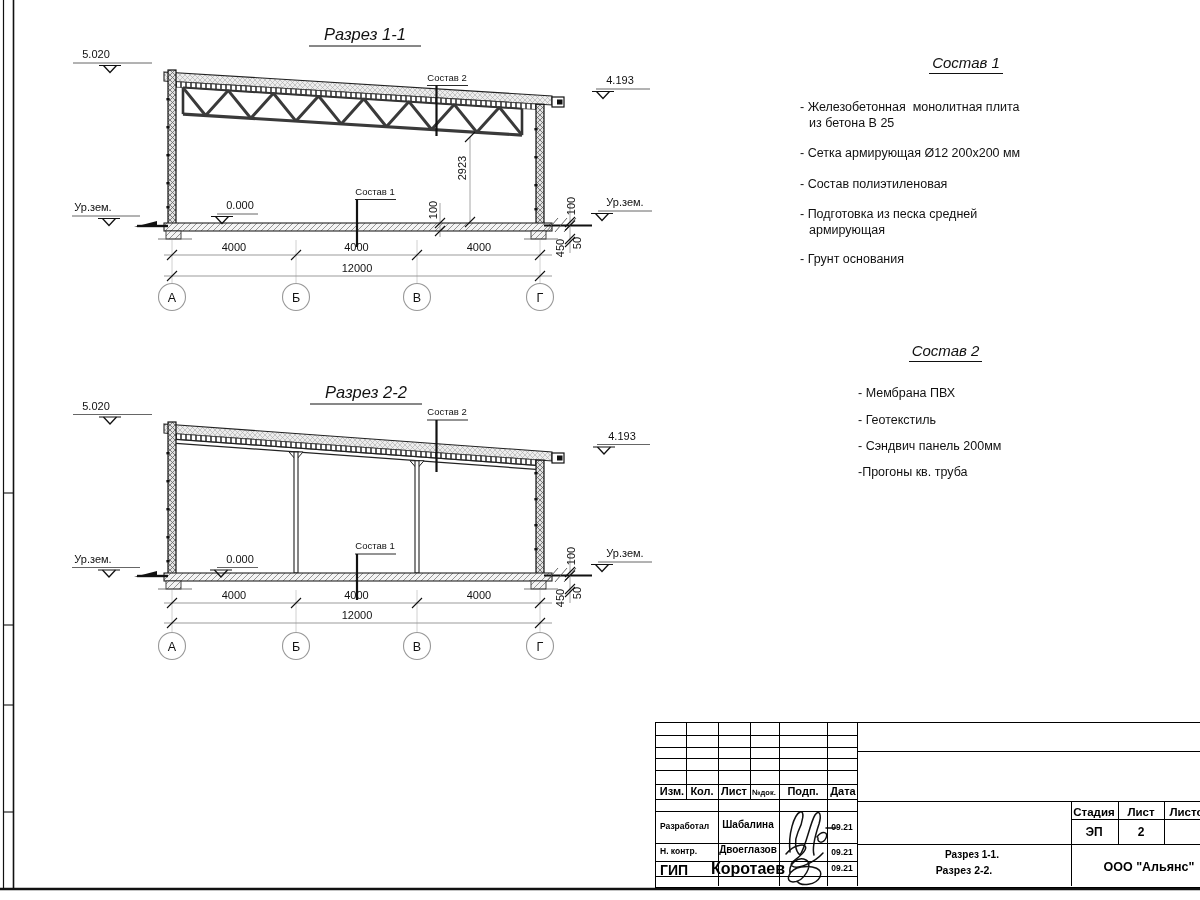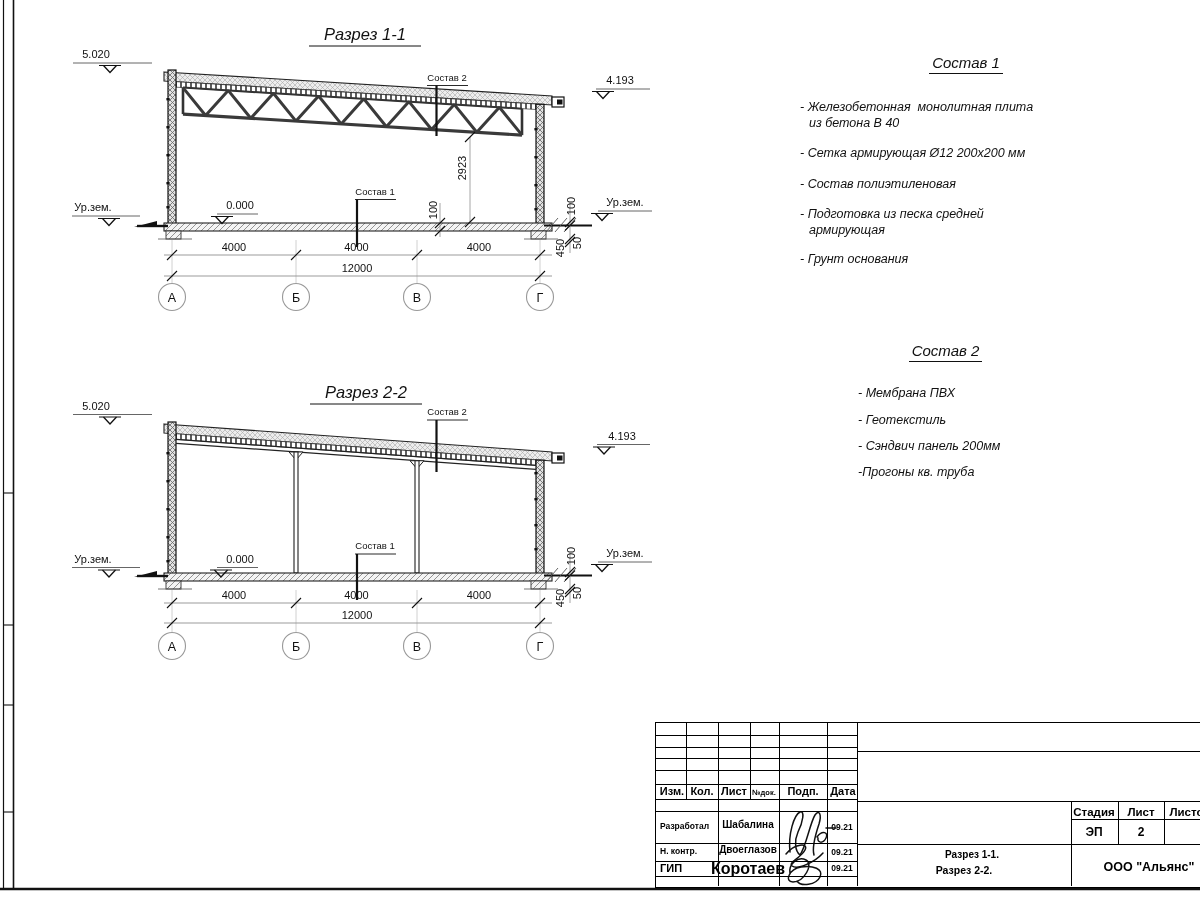--- a/index.html
+++ b/index.html
@@ -8,21 +8,21 @@
   #dwg{position:absolute;left:0;top:0;}
   svg text{fill:#111;font-family:"Liberation Sans",sans-serif;}
   .comp{position:absolute;}
   .comp-title{text-align:center;font-style:italic;font-size:15px;padding-top:4px;}
   .comp-title span{border-bottom:1.2px solid #111;padding:0 3px 2px;}
   .comp1{left:800px;top:50px;width:332px;height:230px;}
   .comp2{left:858px;top:338px;width:260px;height:150px;}
   .comp2 .comp-title{width:175px;}
   .comp-item{position:absolute;left:0;font-size:12.5px;line-height:15.5px;}
   .comp2 .comp-item{line-height:16px;}
-  .comp-line{white-space:pre;position:relative;font-style:italic;}
+  .comp-line{white-space:pre;position:relative;}
   .comp-line.indent{padding-left:9px;}
   .tb{position:absolute;left:655px;top:722px;width:560px;height:166px;
       border:1.8px solid #000;box-sizing:border-box;background:#fff;}
   .tbt{position:absolute;white-space:nowrap;font-size:11px;line-height:1;color:#000;font-weight:bold;}
   .tbt.c{transform:translateX(-50%);}
   .vl{position:absolute;width:0;border-left:1.1px solid #000;}
   .hl{position:absolute;height:0;border-top:1.1px solid #000;}
   .sig{position:absolute;}
 </style>
 </head>
@@ -246,21 +246,21 @@
       <line x1="3.5" y1="493" x2="13.5" y2="493" stroke="#111" stroke-width="1.1"></line>
       <line x1="3.5" y1="625" x2="13.5" y2="625" stroke="#111" stroke-width="1.1"></line>
       <line x1="3.5" y1="705" x2="13.5" y2="705" stroke="#111" stroke-width="1.1"></line>
       <line x1="3.5" y1="812" x2="13.5" y2="812" stroke="#111" stroke-width="1.1"></line>
     </svg>
 
   <div class="comp comp1" id="comp0">
     <div class="comp-title"><span>Состав 1</span></div>
   <div class="comp-item" style="top: 50px;">
         <div class="comp-line">- Железобетонная  монолитная плита</div>
-        <div class="comp-line indent">из бетона В 40</div>
+        <div class="comp-line indent">из бетона В 25</div>
       </div>
       <div class="comp-item" style="top: 96px;">
         <div class="comp-line">- Сетка армирующая Ø12 200х200 мм</div>
       </div>
       <div class="comp-item" style="top: 127px;">
         <div class="comp-line">- Состав полиэтиленовая</div>
       </div>
       <div class="comp-item" style="top: 157px;">
         <div class="comp-line">- Подготовка из песка средней</div>
         <div class="comp-line indent">армирующая</div>
@@ -295,21 +295,21 @@
     <span class="tbt c" style="left:187px;top:63px">Дата</span>
 
     <span class="tbt" style="left:4px;top:99px;font-size:8.5px">Разработал</span>
     <span class="tbt c" style="left:92px;top:97px;font-size:10px">Шабалина</span>
     <span class="tbt c" style="left:186px;top:100px;font-size:8.5px">09.21</span>
 
     <span class="tbt" style="left:4px;top:124px;font-size:8.5px">Н. контр.</span>
     <span class="tbt c" style="left:92px;top:122px;font-size:10px">Двоеглазов</span>
     <span class="tbt c" style="left:186px;top:125px;font-size:8.5px">09.21</span>
 
-    <span class="tbt" style="left:4px;top:140px;font-size:11px">ГИП</span>
+    <span class="tbt" style="left:4px;top:140px;font-size:14px">ГИП</span>
     <span class="tbt c" style="left:92px;top:138px;font-size:16px">Коротаев</span>
     <span class="tbt c" style="left:186px;top:141px;font-size:8.5px">09.21</span>
 
     <span class="tbt c" style="left:438px;top:84px;font-size:11.5px">Стадия</span>
     <span class="tbt c" style="left:485px;top:84px;font-size:11.5px">Лист</span>
     <span class="tbt c" style="left:534px;top:84px;font-size:11.5px">Листов</span>
     <span class="tbt c" style="left:438px;top:103px;font-size:12px">ЭП</span>
     <span class="tbt c" style="left:485px;top:103px;font-size:12px">2</span>
 
     <span class="tbt c" style="left:316px;top:127px;font-size:10px">Разрез 1-1.</span>

